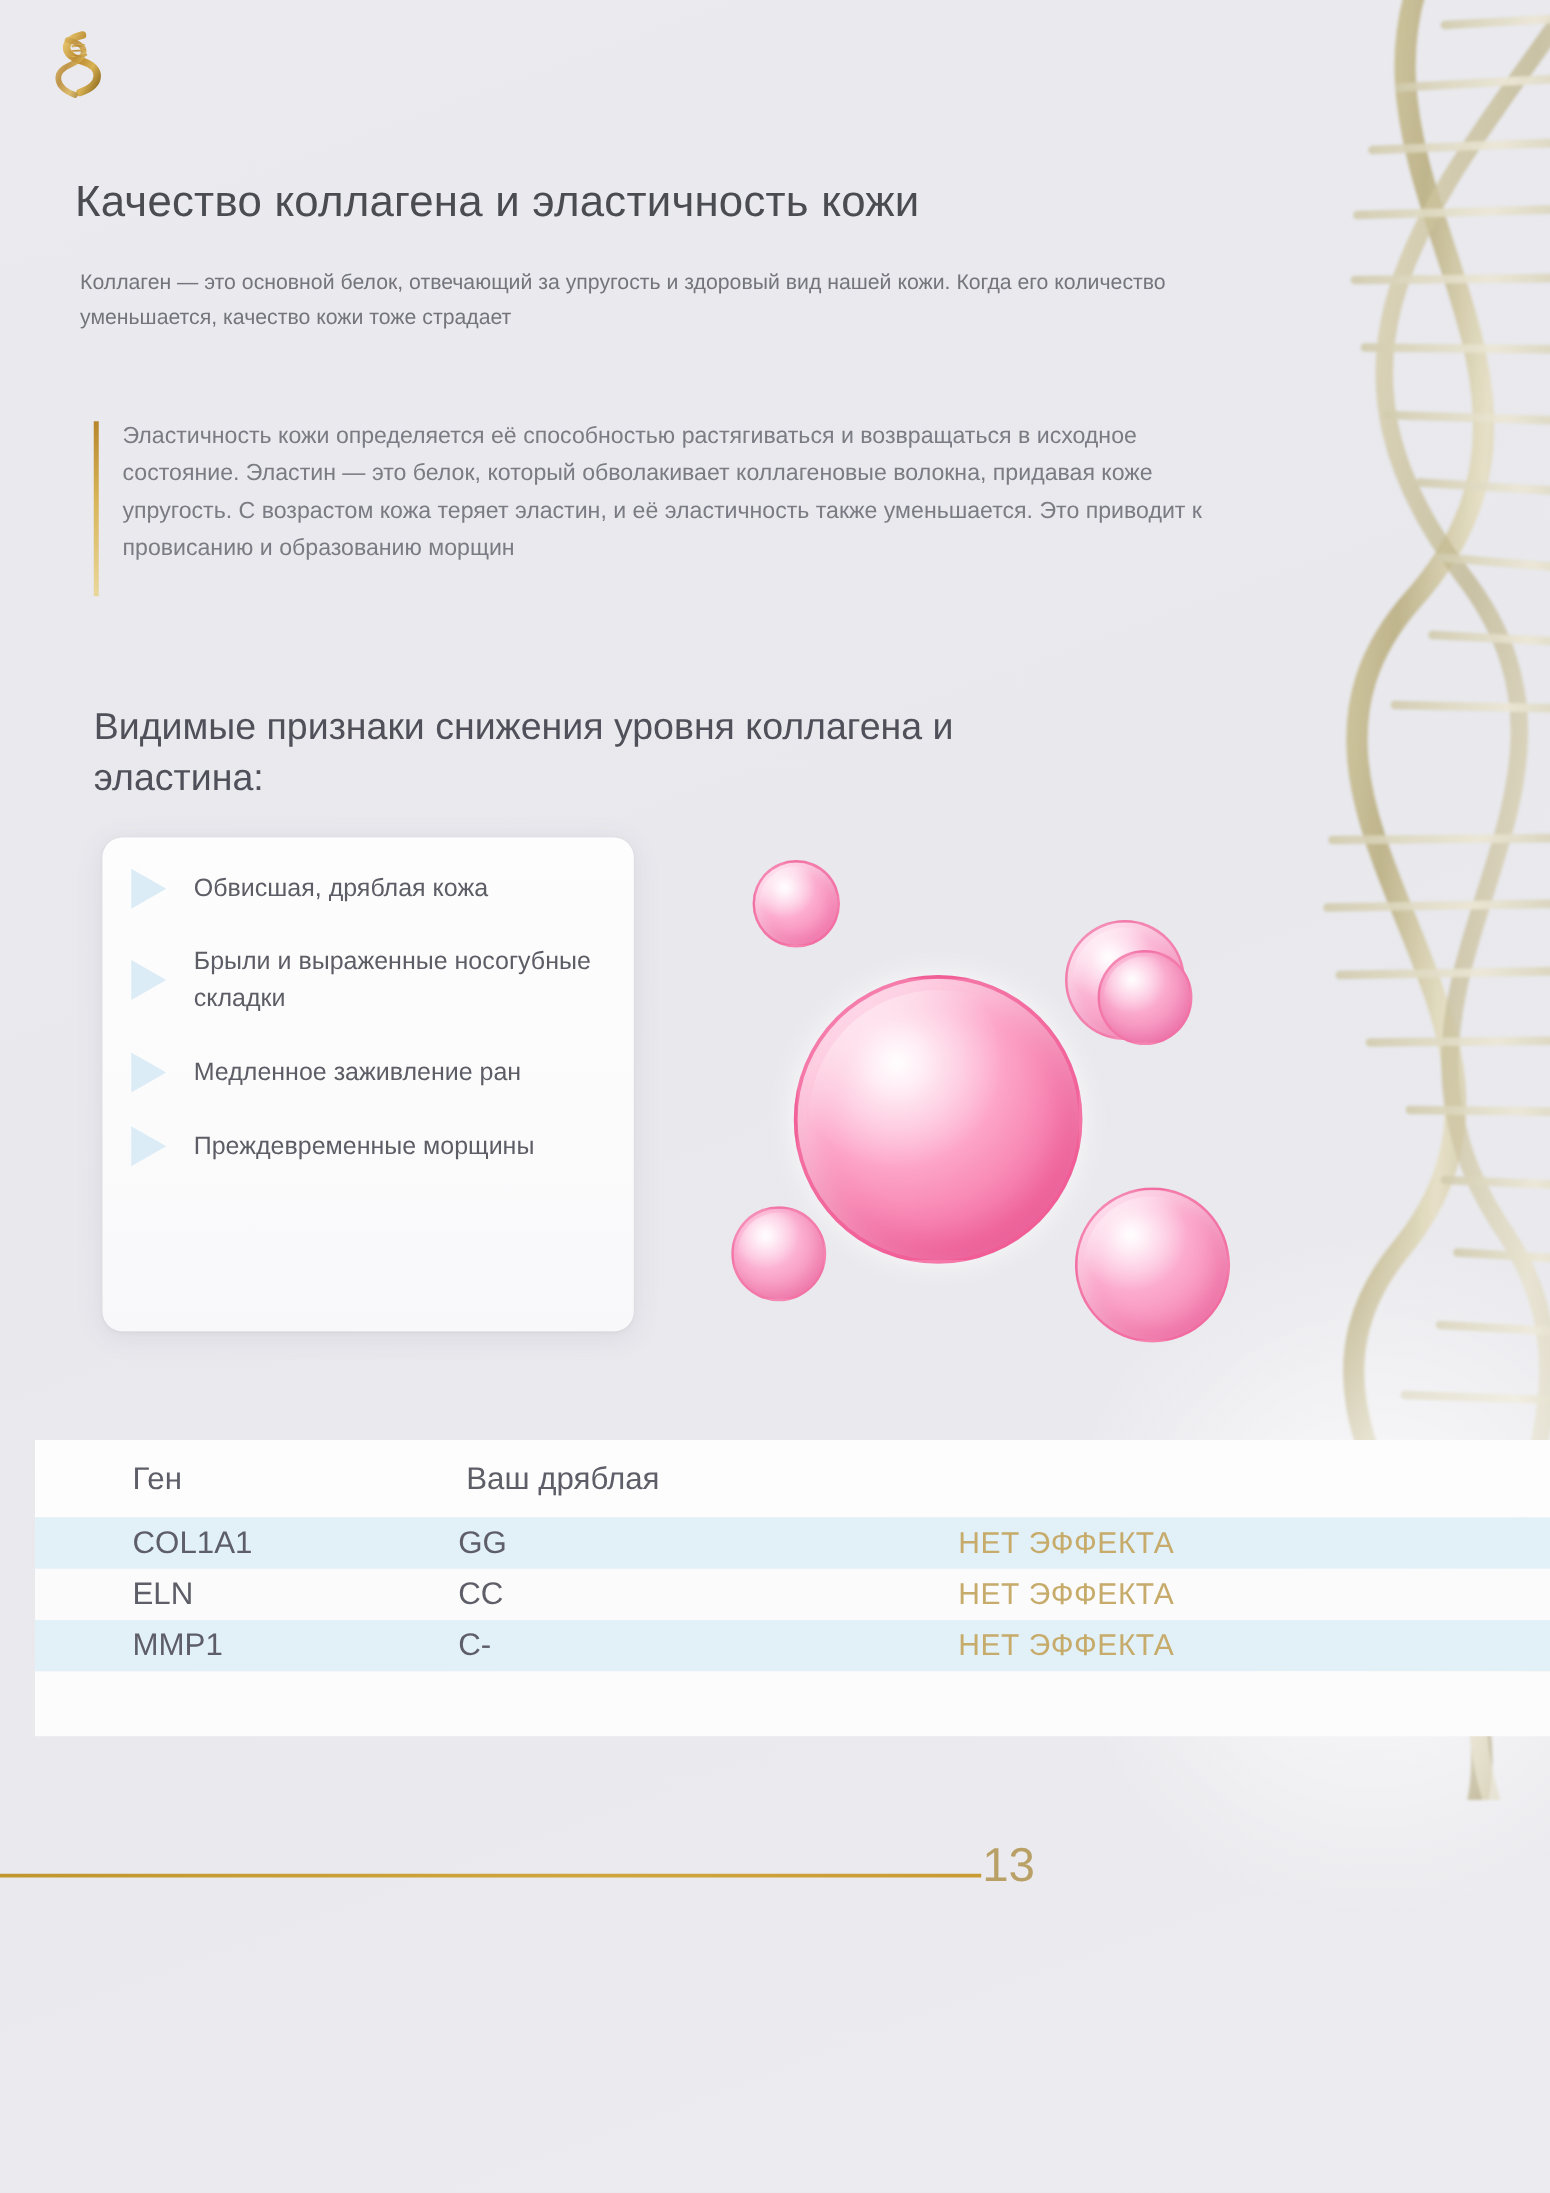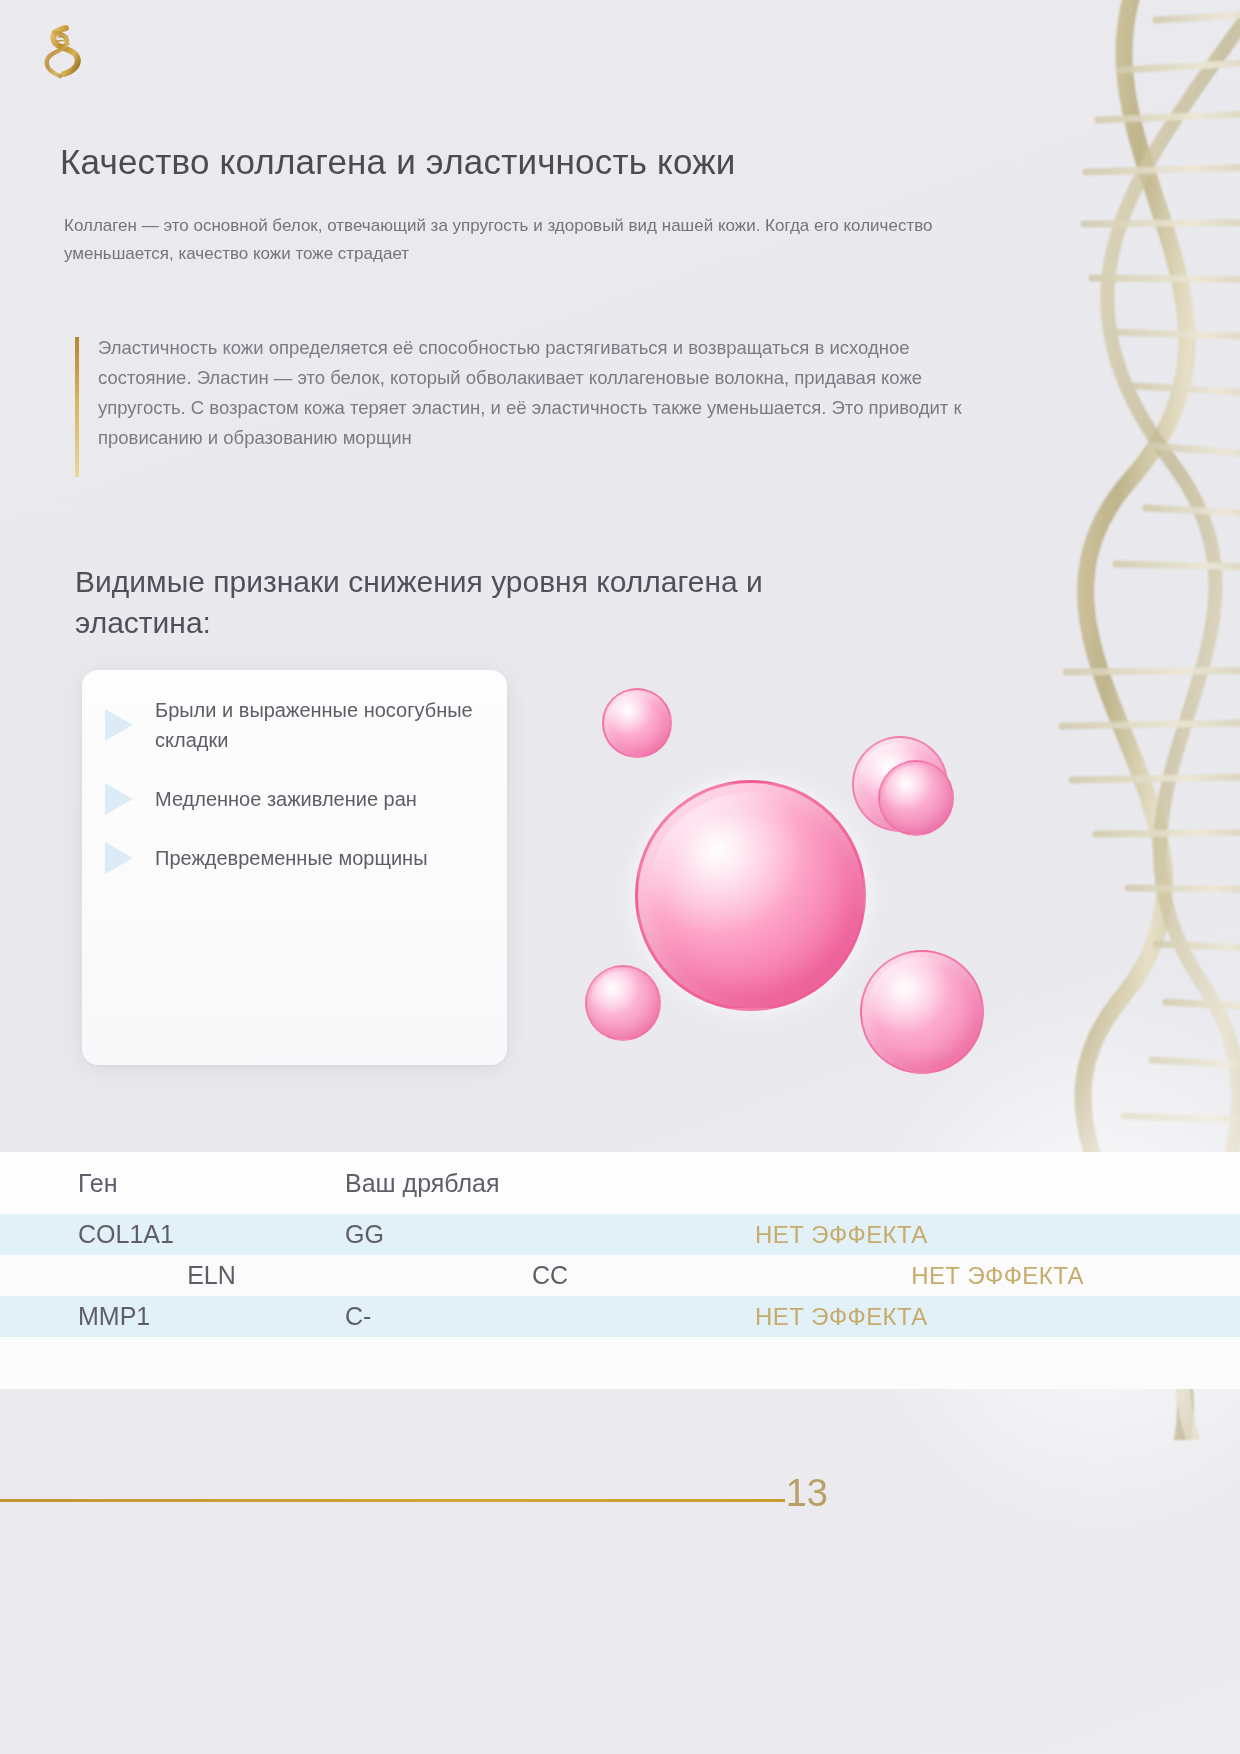--- a/index.html
+++ b/index.html
@@ -131,24 +131,24 @@
     left:45px;top:305px;width:72px;height:72px;
     background:radial-gradient(circle at 36% 30%, #ffdeef 0%, #fbaccf 44%, #f27ead 100%);
     box-shadow:inset -4px -6px 12px rgba(214,50,120,.24);
     border:2px solid rgba(238,80,140,.45);
   }
 
   
   .table-wrap{
     position:absolute;left:0;top:1152px;width:1240px;
   }
-  .t-row{display:flex;align-items:center;height:41px;}
+  .t-row{display:flex;align-items:center;height:41px;margin-left:28px;}
   .t-head{height:62px;background:#fdfdfd;}
   .t-odd{background:#e2f1f8;}
-  .t-even{background:#fbfbfb;text-align:center;}
+  .t-even{background:#fbfbfb;}
   .t-tail{height:52px;background:#fcfcfc;}
   .c1{width:345px;padding-left:78px;box-sizing:border-box;}
   .c2{width:410px;box-sizing:border-box;}
   .c3{width:485px;box-sizing:border-box;}
   .t-head .c1,.t-head .c2,.t-head .c3{
     font-size:28px;font-weight:300;color:#4f4f58;
   }
   .t-row .c1,.t-row .c2{
     font-size:25px;font-weight:300;color:#5e5e68;
   }
@@ -253,20 +253,24 @@
     <span class="bar"></span>
     <span>Эластичность кожи определяется её способностью растягиваться и возвращаться в исходное состояние. Эластин — это белок, который обволакивает коллагеновые волокна, придавая коже упругость. С возрастом кожа теряет эластин, и её эластичность также уменьшается. Это приводит к провисанию и образованию морщин</span>
   </div>
 
   <h2 class="h2">Видимые признаки снижения уровня коллагена и эластина:</h2>
 
   <div class="card"></div>
   <div class="bullets">
     <div class="bullet">
       <span class="tri"></span>
+      <span class="btxt">Обвисшая, дряблая кожа</span>
+    </div>
+    <div class="bullet">
+      <span class="tri"></span>
       <span class="btxt">Брыли и выраженные носогубные складки</span>
     </div>
     <div class="bullet">
       <span class="tri"></span>
       <span class="btxt">Медленное заживление ран</span>
     </div>
     <div class="bullet">
       <span class="tri"></span>
       <span class="btxt">Преждевременные морщины</span>
     </div>

